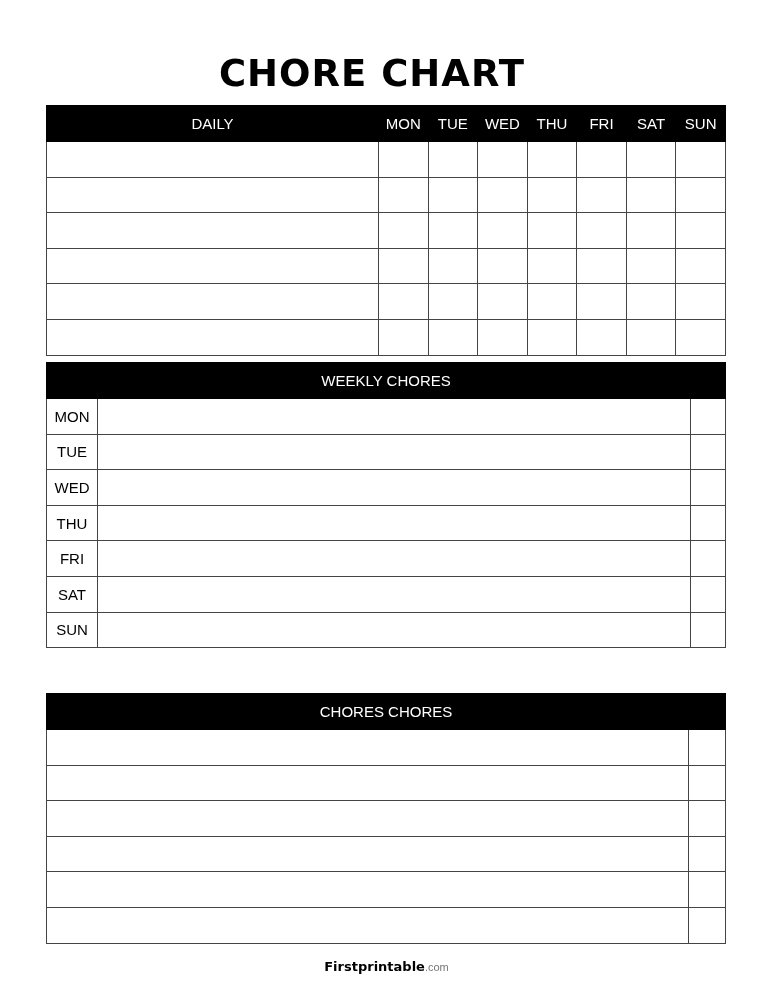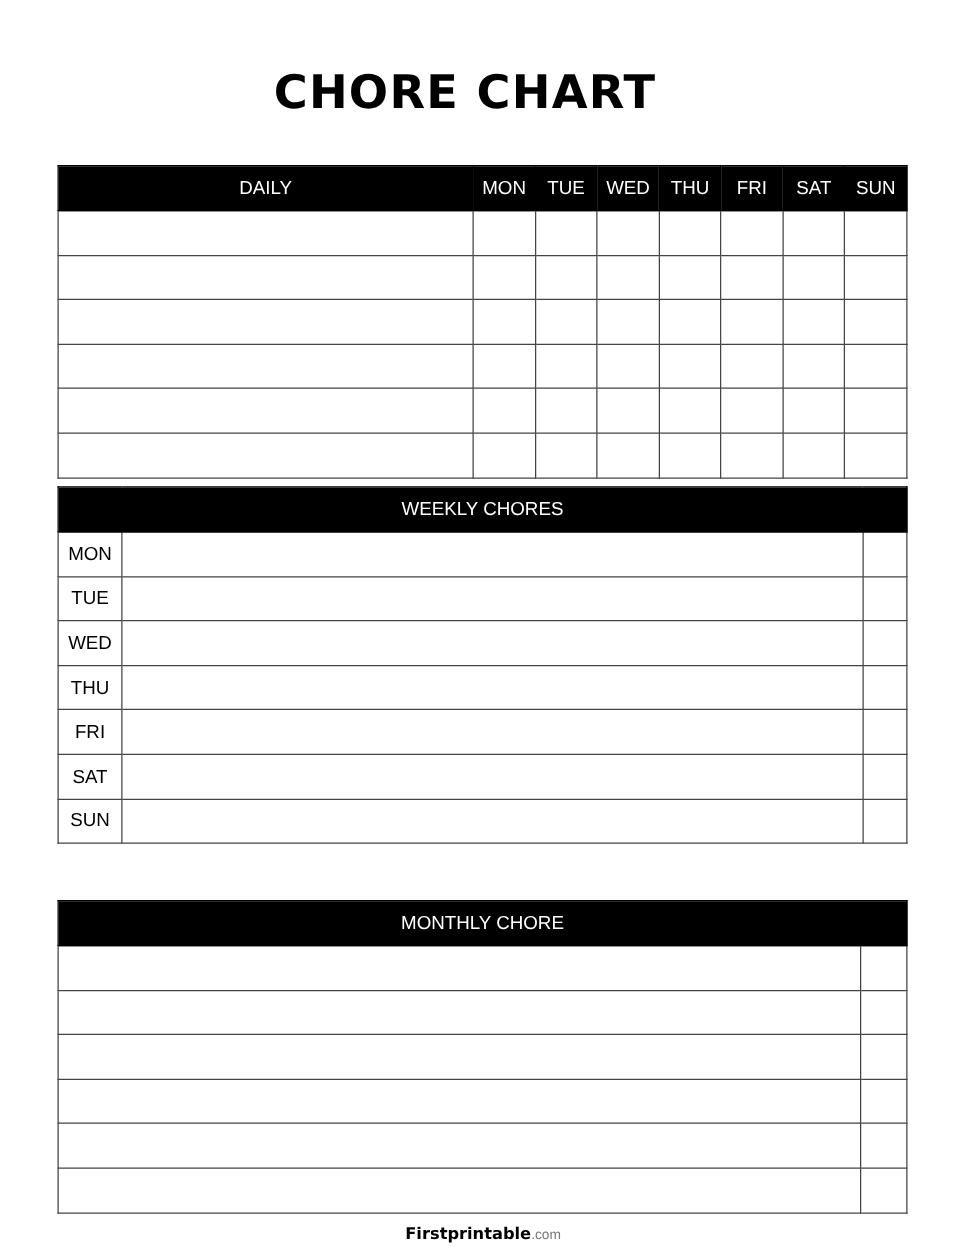--- a/index.html
+++ b/index.html
@@ -1,22 +1,22 @@
 <!DOCTYPE html>
 <html><head>
 <meta charset="utf-8">
 <style>
   html, body { margin: 0; padding: 0; background: #ffffff; }
   body { width: 773px; height: 1000px; position: relative; font-family: "Liberation Sans", sans-serif; color: #000; }
   .title { position: absolute; top: 36px; left: 0; width: 744px; text-align: center; font-family: "DejaVu Sans", sans-serif; font-weight: bold; font-size: 37px; letter-spacing: 1px; margin-top: 16px; }
-  table { position: absolute; left: 46px; width: 680px; border-collapse: collapse; table-layout: fixed; margin-top: 27px; }
+  table { position: absolute; left: 46px; width: 680px; border-collapse: collapse; table-layout: fixed; }
   td, th { border: 1px solid #444; padding: 0; }
   th { background: #000; color: #fff; font-weight: normal; font-size: 15px; height: 35px; border-color: #000; }
   td { height: 34.6px; font-size: 15px; text-align: center; }
-  .footer { position: absolute; top: 959px; left: 0; width: 773px; text-align: center; font-size: 13px; margin-top: 20px; }
+  .footer { position: absolute; top: 959px; left: 0; width: 773px; text-align: center; font-size: 13px; }
   .footer b { font-family: "DejaVu Sans", sans-serif; font-weight: bold; }
   .footer span.dom { color: #777; font-size: 11px; }
 </style>
 </head>
 <body>
 
 <div class="title">CHORE CHART</div>
 
 <table style="top:105px;">
   <colgroup>
@@ -155,21 +155,21 @@
   </tbody>
 </table>
 
 <table style="top:693px;">
   <colgroup>
     <col>
     <col style="width:37px">
   </colgroup>
   <thead>
     <tr>
-      <th colspan="2">MONTHLY CHORE</th>
+      <th colspan="2">CHORES CHORES</th>
     </tr>
   </thead>
   <tbody>
       <tr>
         <td></td>
         <td></td>
       </tr>
       <tr>
         <td></td>
         <td></td>

